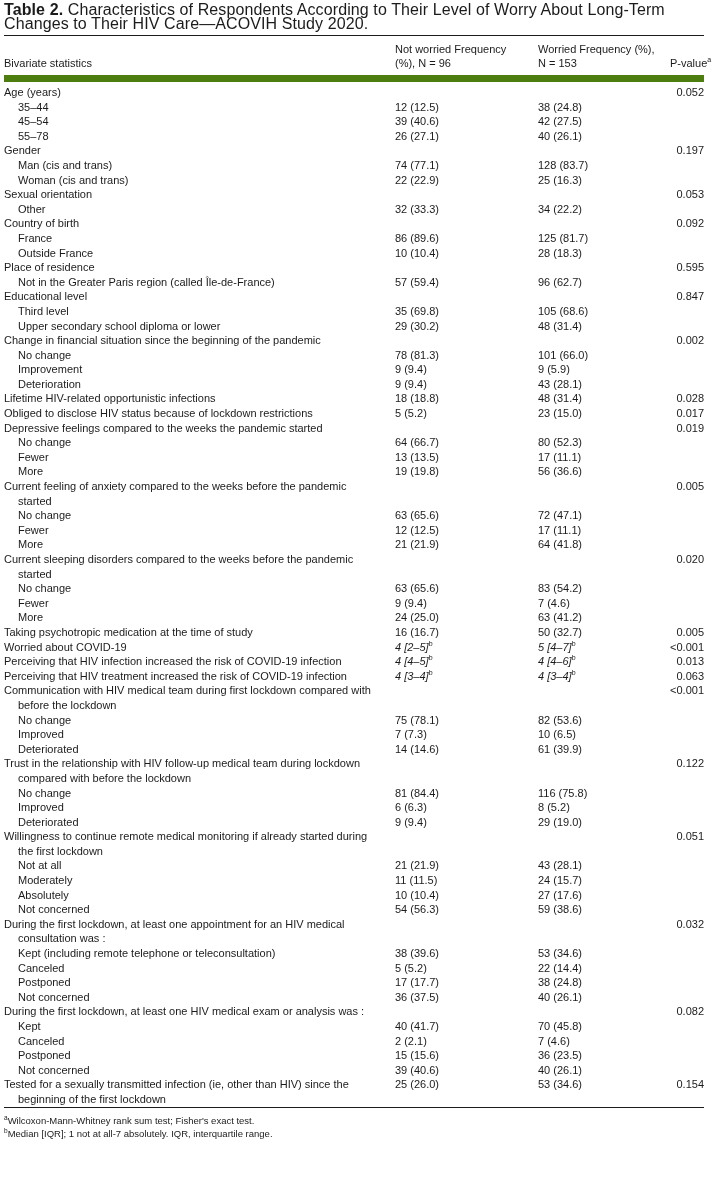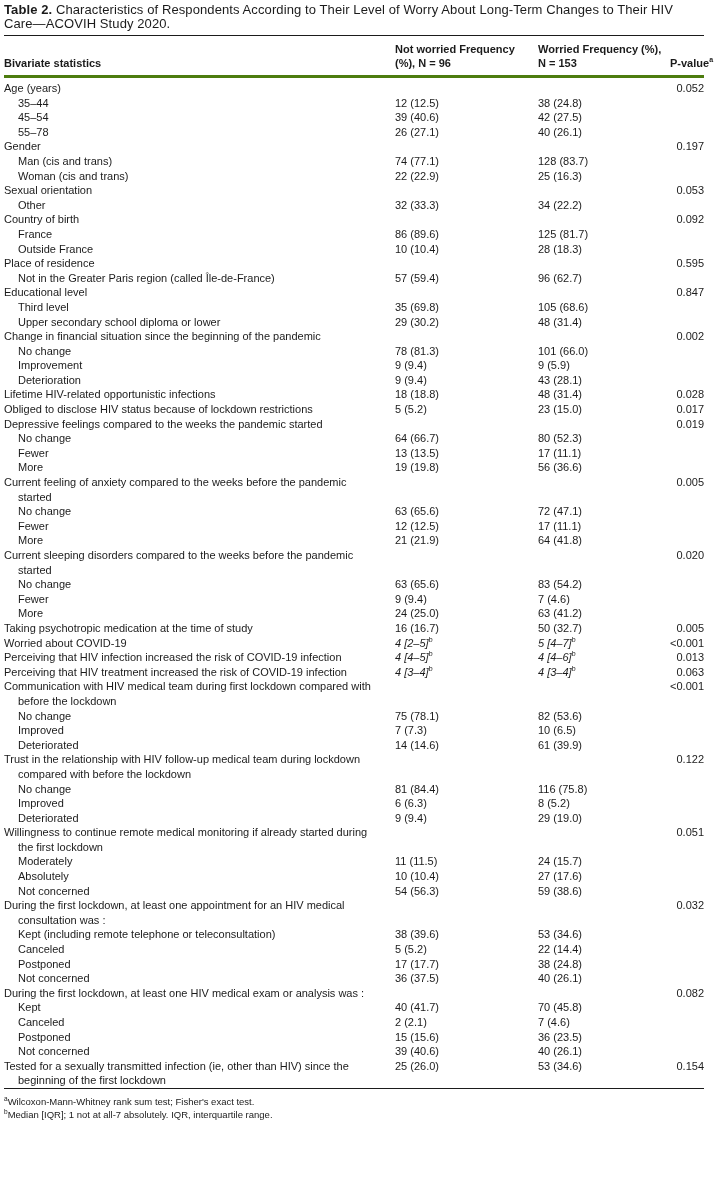--- a/index.html
+++ b/index.html
@@ -7,45 +7,45 @@
     width: 714px; height: 1180px;
     background: #ffffff;
     color: #1b1b1b;
     font-family: "Liberation Sans", "DejaVu Sans", sans-serif;
     box-sizing: border-box;
     padding: 3px 10px 0 4px;
     overflow: hidden;
     -webkit-font-smoothing: antialiased;
   }
   .title {
-    font-size: 13px;
+    font-size: 16px;
     line-height: 14px;
     margin-bottom: 4px;
     letter-spacing: 0.1px;
   }
   .title .bold { font-weight: bold; }
   table.main {
     border-collapse: collapse;
     table-layout: fixed;
     width: 700px;
     border-top: 1px solid #1b1b1b;
     border-bottom: 1px solid #1b1b1b;
   }
   col.c-label-col { width: 391px; }
   col.c-v1-col   { width: 143px; }
   col.c-v2-col   { width: 132px; }
   col.c-p-col    { width: 34px; }
   thead th {
-    font-weight: bold;
+    font-weight: normal;
     text-align: left;
     vertical-align: bottom;
     font-size: 11px;
     line-height: 13.5px;
     padding: 7px 0 5px 0;
-    border-bottom: 3px solid #4d7c0f;
+    border-bottom: 7px solid #4d7c0f;
   }
   thead th.c-p { text-align: right; white-space: nowrap; }
   thead .hline { display: block; white-space: nowrap; }
   tbody td {
     font-size: 11px;
     line-height: 14.6px;
     padding: 0;
     vertical-align: top;
     white-space: nowrap;
   }
@@ -521,20 +521,29 @@
     <td class="c-label">
       <span class="l1">Willingness to continue remote medical monitoring if already started during</span>
       <span class="l2">the first lockdown</span>
     </td>
     <td class="c-v1"><span class="val"></span></td>
     <td class="c-v2"><span class="val"></span></td>
     <td class="c-p">0.051</td>
   </tr>
       <tr>
     <td class="c-label sub">
+      <span class="l1">Not at all</span>
+
+    </td>
+    <td class="c-v1"><span class="val">21 (21.9)</span></td>
+    <td class="c-v2"><span class="val">43 (28.1)</span></td>
+    <td class="c-p"></td>
+  </tr>
+      <tr>
+    <td class="c-label sub">
       <span class="l1">Moderately</span>
 
     </td>
     <td class="c-v1"><span class="val">11 (11.5)</span></td>
     <td class="c-v2"><span class="val">24 (15.7)</span></td>
     <td class="c-p"></td>
   </tr>
       <tr>
     <td class="c-label sub">
       <span class="l1">Absolutely</span>

